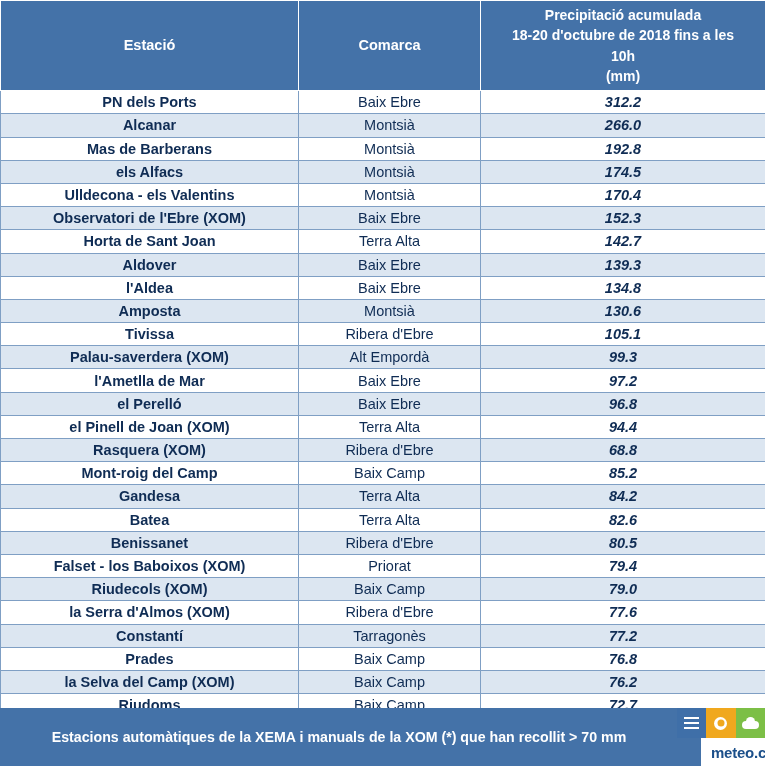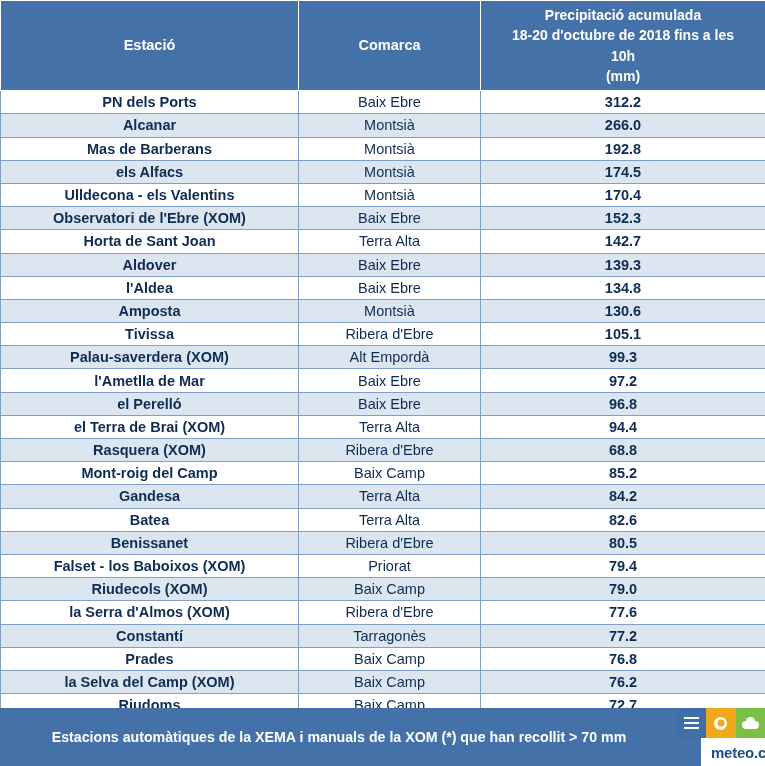--- a/index.html
+++ b/index.html
@@ -54,21 +54,21 @@
     color: #0f2c54;
     padding: 2px 4px;
     height: 23.2px;
     box-sizing: border-box;
     white-space: nowrap;
     overflow: hidden;
   }
   tbody tr.even td { background: #ffffff; margin-top: 28px; }
   tbody tr.odd  td { background: #dce6f1; }
   tbody td.station { font-weight: bold; }
-  tbody td.value { font-weight: bold; }
+  tbody td.value { font-weight: bold; font-style: italic; }
   tbody td.comarca { font-weight: normal; }
 
   .footer {
     position: absolute;
     left: 0;
     bottom: 0;
     width: 765px;
     height: 58px;
     background: #4472a8;
     box-sizing: border-box;
@@ -266,21 +266,21 @@
           <td class="station">l'Ametlla de Mar</td>
           <td class="comarca">Baix Ebre</td>
           <td class="value">97.2</td>
         </tr>
         <tr class="odd">
           <td class="station">el Perelló</td>
           <td class="comarca">Baix Ebre</td>
           <td class="value">96.8</td>
         </tr>
         <tr class="even">
-          <td class="station">el Terra de Brai (XOM)</td>
+          <td class="station">el Pinell de Joan (XOM)</td>
           <td class="comarca">Terra Alta</td>
           <td class="value">94.4</td>
         </tr>
         <tr class="odd">
           <td class="station">Rasquera (XOM)</td>
           <td class="comarca">Ribera d'Ebre</td>
           <td class="value">68.8</td>
         </tr>
         <tr class="even">
           <td class="station">Mont-roig del Camp</td>

